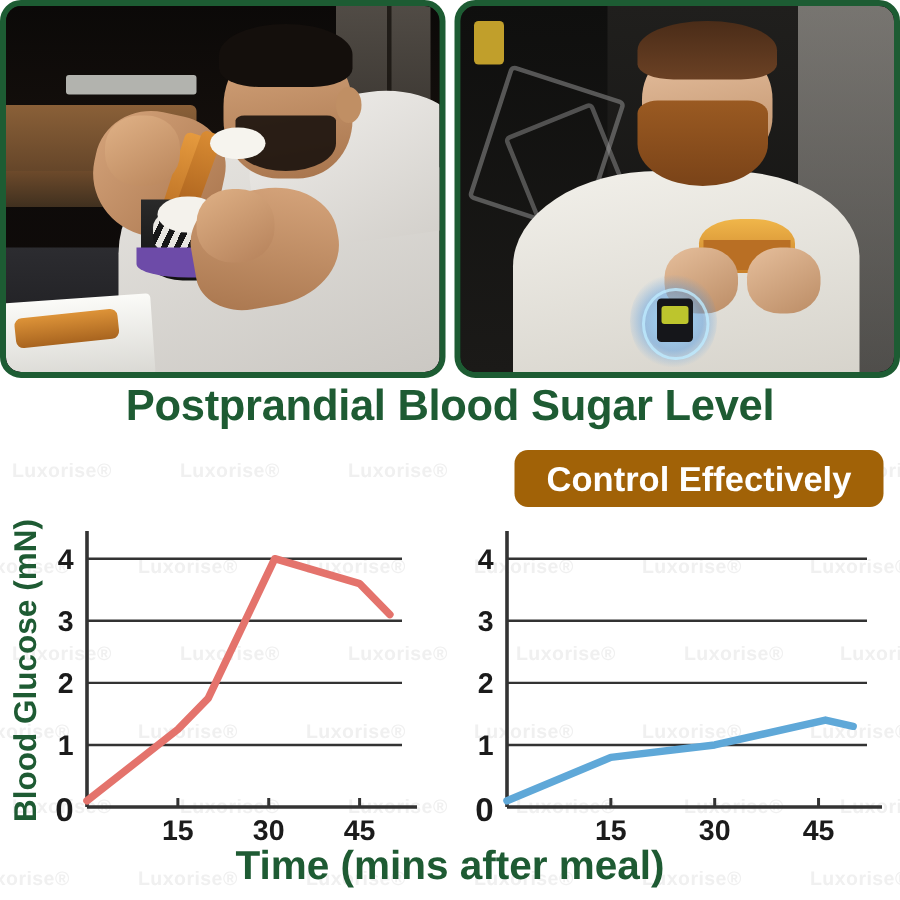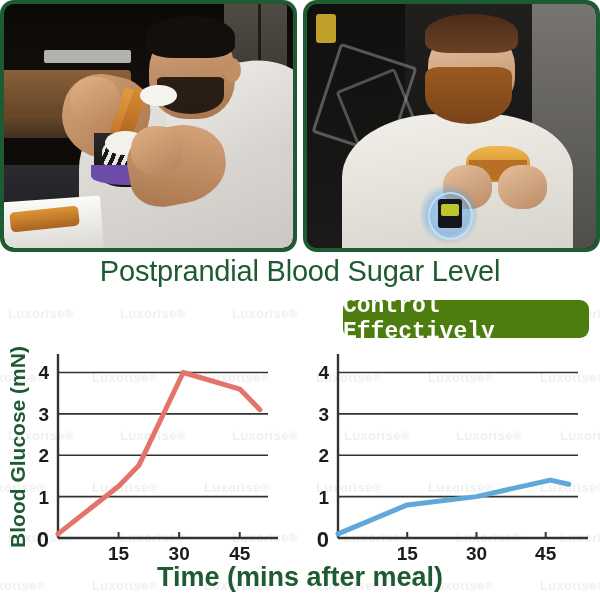--- a/index.html
+++ b/index.html
@@ -134,36 +134,35 @@
       background:#15161a;border-radius:3px;}
   .R-watchface{position:absolute;left:46.5%;top:82%;width:6%;height:5%;
       background:#cfd830;border-radius:2px;opacity:.9;}
 
   
   .title{
     position:absolute;left:0;top:255px;width:600px;
     text-align:center;
     color:#1e5b33;
     font-size:29px;
-    font-weight:400;
+    font-weight:700;
     letter-spacing:-.2px;
     z-index:7;
   }
   .badge{
     position:absolute;
     left:343px;top:300px;
     width:246px;height:38px;
-    background:#4d7c0f;
+    background:#a16207;
     border-radius:9px;
     color:#ffffff;
     font-size:23px;
     font-weight:700;
     display:flex;align-items:center;justify-content:center;
     z-index:7;
-    font-family:Liberation Mono, monospace;
   }
 
   
   .charts{position:absolute;left:0;top:330px;width:600px;height:270px;z-index:7;}
   .chart{position:absolute;top:0;width:300px;height:270px;}
   .chart.left{left:0;}
   .chart.right{left:300px;}
   .svgwrap{position:absolute;inset:0;}
   svg{display:block;}
 

